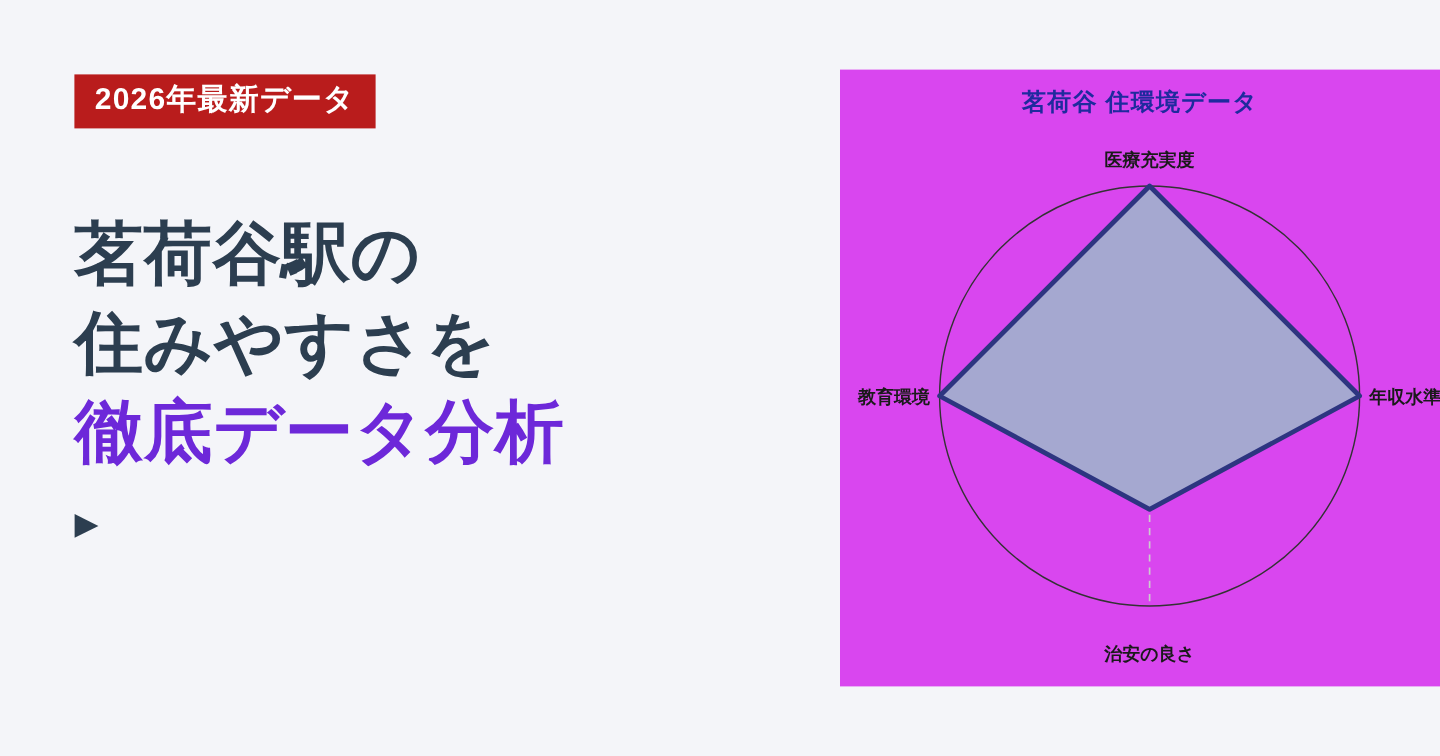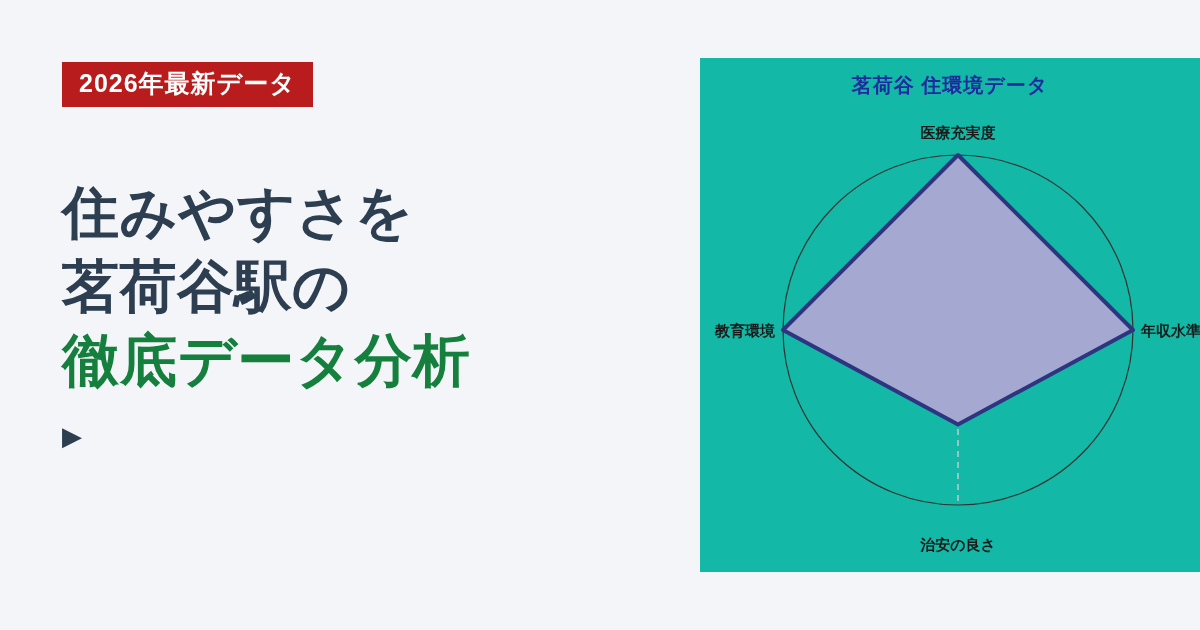--- a/index.html
+++ b/index.html
@@ -82,32 +82,32 @@
   }
 </style>
 </head>
 <body style="background: rgb(244, 245, 249);">
 
 <div id="left-column">
 
   <div id="eyebrow-badge" style="background: #b91c1c;">2026年最新データ</div>
 
   <h1 id="headline" style="color: rgb(44, 62, 80);">
+    <span class="headline-line">茗荷谷駅の</span>
     <span class="headline-line">住みやすさを</span>
-    <span class="headline-line">茗荷谷駅の</span>
-    <span class="headline-line accent" style="color: #15803d;">徹底データ分析</span>
+    <span class="headline-line accent" style="color: #6d28d9;">徹底データ分析</span>
   </h1>
 
   <div id="subheadline">
     <span class="tri">▶</span>
   </div>
 
 </div>
 
-<div id="chart-panel" style="background: #14b8a6; text-decoration: underline;">
+<div id="chart-panel" style="background: #d946ef; text-decoration: underline;">
 
   <div id="chart-title" style="color: rgb(31, 42, 158);">茗荷谷 住環境データ</div>
 
   <svg id="radar-svg" viewBox="0 0 500 514">
 
     <circle id="outer-circle" cx="258" cy="272" r="175" fill="none" stroke="#333333" stroke-width="1.2"></circle>
 
     <g id="spokes">
       <line x1="258" y1="272" x2="258" y2="97" stroke="#cccccc" stroke-width="1.4" stroke-dasharray="6 5"></line>
       <line x1="258" y1="272" x2="433" y2="272" stroke="#cccccc" stroke-width="1.4" stroke-dasharray="6 5"></line>

